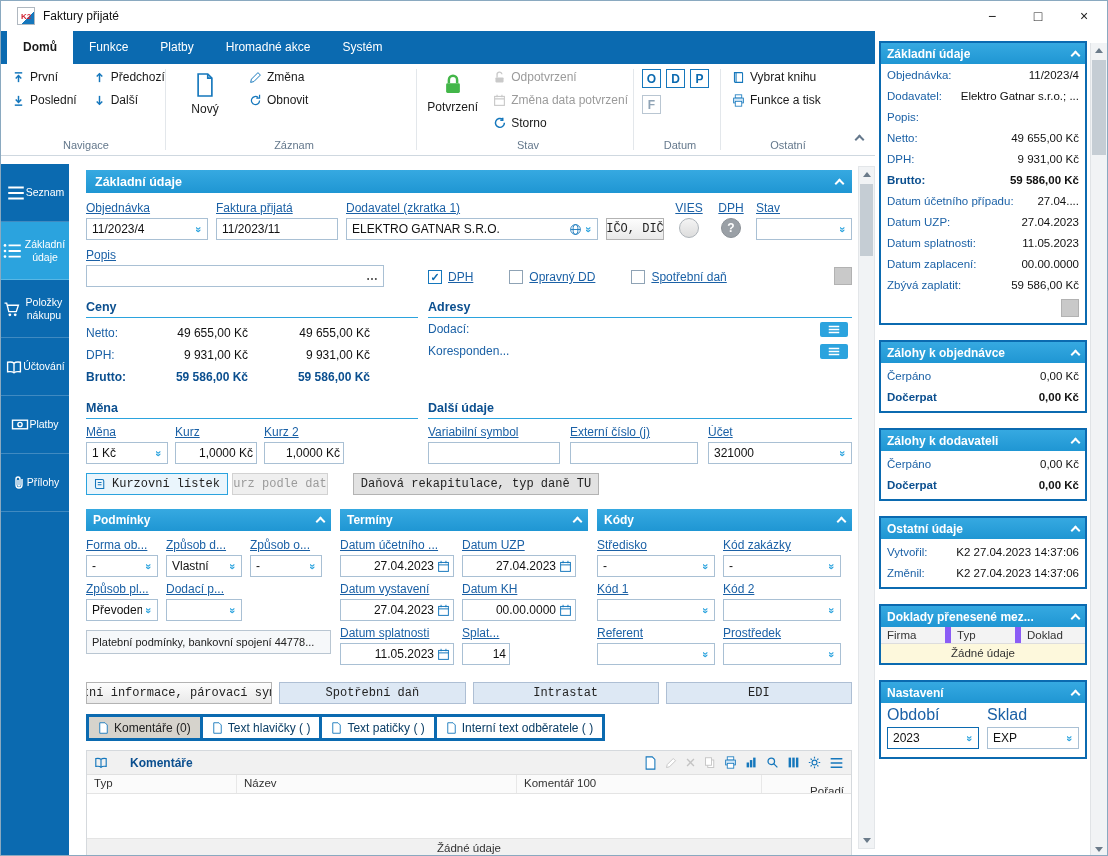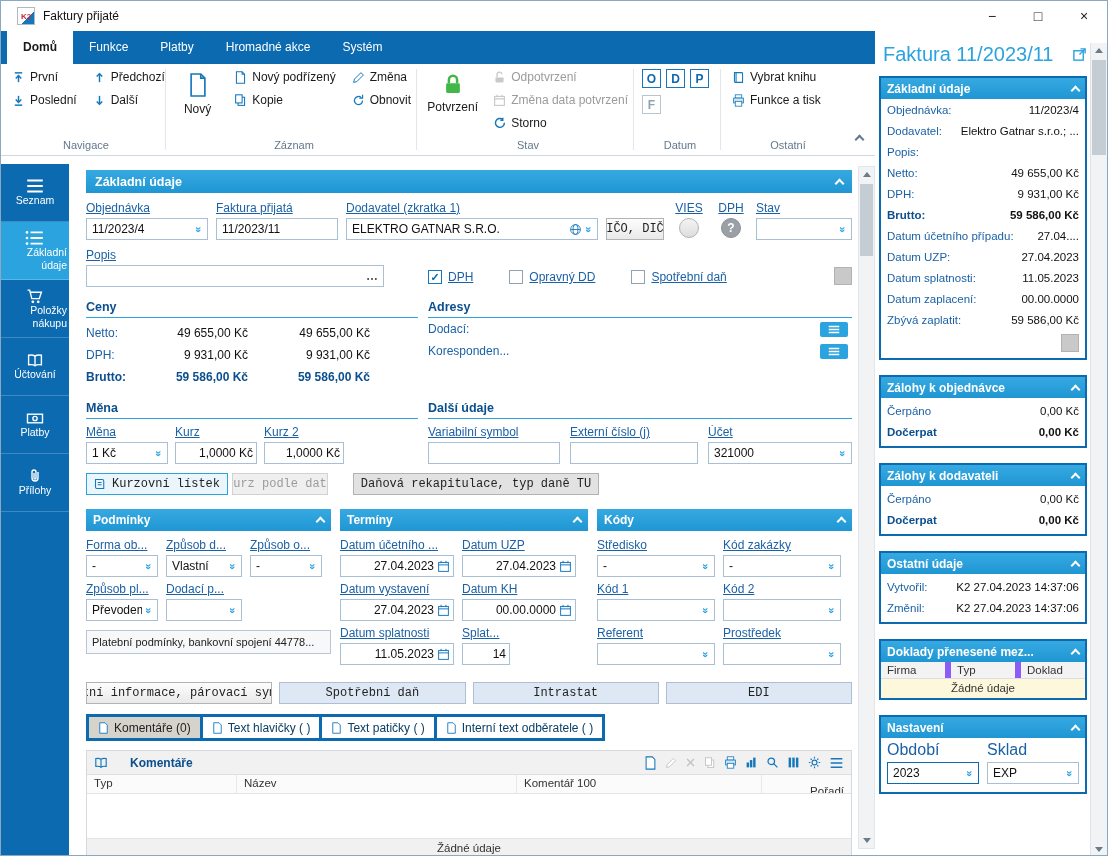--- a/index.html
+++ b/index.html
@@ -37,22 +37,22 @@
            display:flex; align-items:center; justify-content:center; background:#fff; }
   .skbtn.dis { border-color:#b9c6d2; color:#8fa3b5; }
   .ribcollapse { position:absolute; right:12px; bottom:8px; }
 
   .chev { display:inline-block; width:7px; height:7px; border-left:2px solid #fff; border-top:2px solid #fff; transform:rotate(45deg); margin-top:3px; }
   .chev.gray { border-color:#64788c; }
 
   
   .workarea { flex:1; display:flex; background:#fff; overflow:hidden; }
   .sidebar { width:68px; background:#0b6ab0; margin-top:8px; display:flex; flex-direction:column; flex:none; }
-  .sbitem { min-height:58px; display:flex; flex-direction:column; align-items:center; justify-content:center; 
-            color:#fff; font-size:10.5px; text-align:right; padding:6px 2px; border-bottom:1px solid rgba(255,255,255,.22); }
+  .sbitem { min-height:58px; display:flex; flex-direction:row; align-items:center; justify-content:center; 
+            color:#fff; font-size:10.5px; text-align:center; padding:6px 2px; border-bottom:1px solid rgba(255,255,255,.22); }
   .sbitem.active { background:#2ba3de; }
   .sblabel { line-height:1.15; }
 
   .content { flex:1; padding:14px 6px 8px 17px; overflow:hidden; }
 
   .vscroll { width:17px; margin:10px 0 8px; background:#f1f3f5; border:1px solid #e3e6e9; display:flex; flex-direction:column; flex:none; }
   .sarrow { height:15px; display:flex; align-items:center; justify-content:center; }
   .tri-up { width:0; height:0; border-left:4px solid transparent; border-right:4px solid transparent; border-bottom:5px solid #6b7b8a; }
   .tri-down { width:0; height:0; border-left:4px solid transparent; border-right:4px solid transparent; border-top:5px solid #6b7b8a; }
   .strack { flex:1; position:relative; }
@@ -243,40 +243,20 @@
                     <path d="M3 1h7l3 3v13H3z" fill="#fff" stroke="#1577bc" stroke-width="1.2"></path>
                     <path d="M10 1v3h3" fill="none" stroke="#1577bc" stroke-width="1.2"></path>
                   </svg>
                 </span>
               <span>Nový</span>
             </div>
             <div class="rcol">
               <div class="rsmall">
                 <span>
                     <svg width="13" height="13" viewBox="0 0 16 16">
-                      <path d="M3 1h7l3 3v11H3z" fill="#fff" stroke="#1577bc" stroke-width="1.3"></path>
-                      <path d="M10 1v3h3" fill="none" stroke="#1577bc" stroke-width="1.3"></path>
-                    </svg>
-                  </span>
-                <span>Nový podřízený</span>
-              </div>
-              <div class="rsmall">
-                <span>
-                    <svg width="13" height="13" viewBox="0 0 16 16">
-                      <rect x="5" y="4" width="8" height="10" fill="#fff" stroke="#1577bc" stroke-width="1.3"></rect>
-                      <rect x="2" y="1" width="8" height="10" fill="#fff" stroke="#1577bc" stroke-width="1.3"></rect>
-                    </svg>
-                  </span>
-                <span>Kopie</span>
-              </div>
-            </div>
-            <div class="rcol">
-              <div class="rsmall">
-                <span>
-                    <svg width="13" height="13" viewBox="0 0 16 16">
                       <path d="M2 14l1-4 8-8 3 3-8 8z" fill="#fff" stroke="#1577bc" stroke-width="1.2"></path>
                     </svg>
                   </span>
                 <span>Změna</span>
               </div>
               <div class="rsmall">
                 <span>
                     <svg width="13" height="13" viewBox="0 0 16 16" fill="none" stroke="#1577bc" stroke-width="1.5">
                       <path d="M13 8a5 5 0 1 1-1.8-3.8"></path>
                       <path d="M13 1v4h-4"></path>
@@ -965,30 +945,20 @@
               <div class="sthumb"></div>
             </div>
           <div class="sarrow">
               <span class="tri-down"></span>
             </div>
         </div>
       </div>
     </div>
 
     <div class="preview">
-      <div class="pv-title">
-        <span>Faktura 11/2023/11</span>
-        <span class="sp"></span>
-        <span>
-            <svg width="15" height="15" viewBox="0 0 16 16" fill="none" stroke="#2ba3de" stroke-width="1.5">
-              <rect x="2" y="4" width="10" height="10"></rect>
-              <path d="M9 2h5v5M14 2L8 8"></path>
-            </svg>
-          </span>
-      </div>
 
       <div class="psec">
         <div class="pshdr">
           <span>Základní údaje</span>
             <span class="sp"></span>
             <span class="chev"></span>
         </div>
         <div class="prow">
             <span class="plbl">Objednávka:</span>
             <span class="pval">11/2023/4</span>

